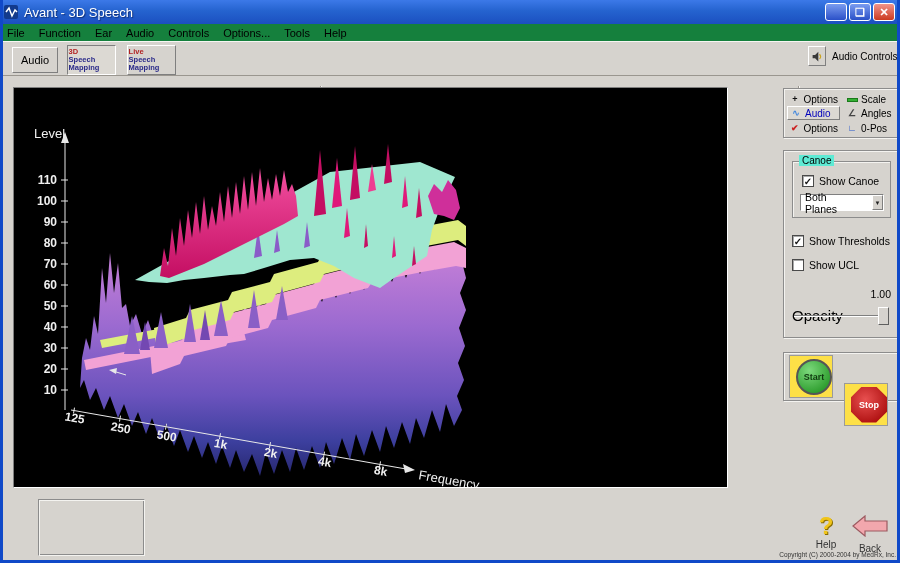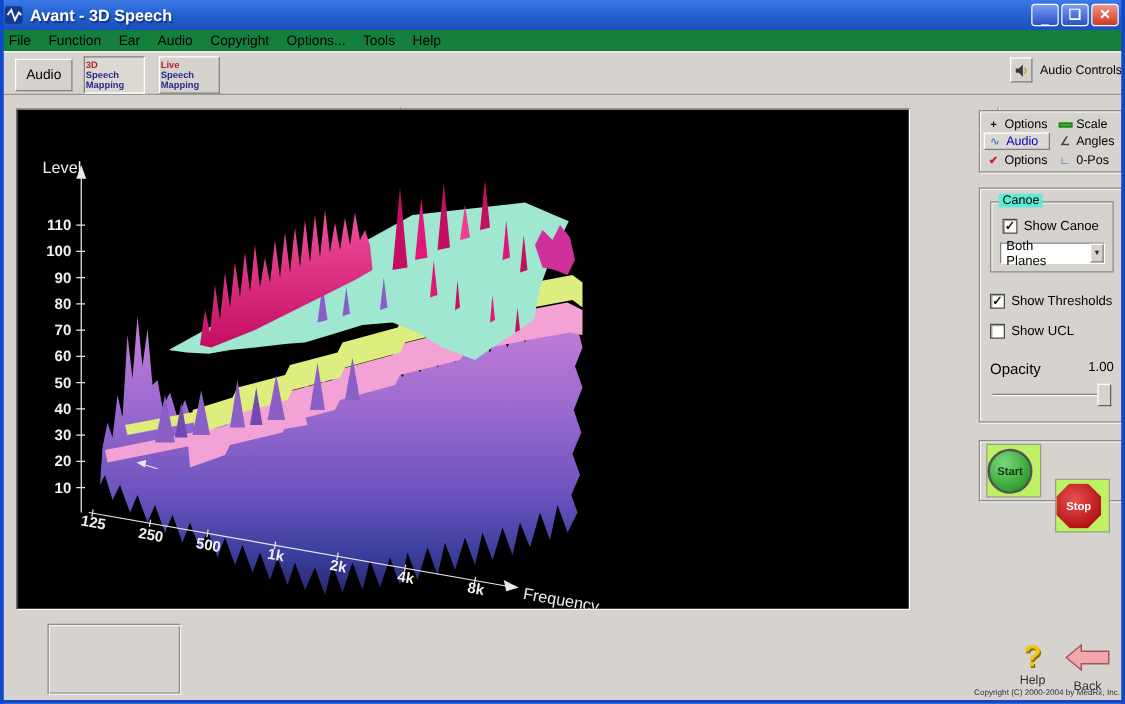--- a/index.html
+++ b/index.html
@@ -4,21 +4,21 @@
 <style>
   * { margin:0; padding:0; box-sizing:border-box; }
   html,body { width:900px; height:563px; overflow:hidden; font-family:"Liberation Sans", sans-serif; }
   .window { position:absolute; inset:0; background:#d6d3ce; }
   .frame-border { position:absolute; inset:0; border:3px solid #1049c8; border-top:none; pointer-events:none; z-index:50; }
 
   
   .titlebar { position:absolute; left:0; top:0; width:900px; height:24px;
     background:linear-gradient(180deg,#3c79e8 0%,#2563cf 45%,#1b4fc0 100%); display:flex; align-items:center; }
   .app-icon { width:16px; height:16px; margin:0 4px 0 4px; }
-  .title-text { color:#fff; font-weight:bold; font-size:13px; text-shadow:1px 1px 1px #10307a; }
+  .title-text { color:#fff; font-weight:normal; font-size:13px; text-shadow:1px 1px 1px #10307a; }
   .win-btns { position:absolute; right:5px; top:3px; display:flex; gap:2px; }
   .win-btn { width:22px; height:18px; border:1px solid #fff; border-radius:3px; color:#fff;
     font-size:11px; font-weight:bold; display:flex; align-items:center; justify-content:center;
     background:linear-gradient(180deg,#7a9cf0,#2a50c8); line-height:1; }
   .win-btn.close { background:linear-gradient(180deg,#f1948a,#cc3b21); }
   .win-btn.min span { margin-top:7px; }
 
   
   .menubar { position:absolute; left:0; top:24px; width:900px; height:17px; background:#15803d;
     display:flex; align-items:center; font-size:11px; }
@@ -63,28 +63,28 @@
     text-align:center; color:#111; }
   .cb-label { font-size:10.5px; color:#000; }
 
   .dropdown { position:absolute; width:84px; height:17px; background:#fff;
     border:1px solid; border-color:#7f7f7f #fff #fff #7f7f7f; display:flex; align-items:center;gap:35px; }
   .dd-value { flex:1; font-size:10.5px; padding-left:4px; }
   .dd-arrow { width:15px; height:15px; background:#d6d3ce; border:1px solid;
     border-color:#fff #7f7f7f #7f7f7f #fff; font-size:6px; display:flex; align-items:center;
     justify-content:center; color:#222; }
 
-  .opacity-label { position:absolute; font-size:12px; }
+  .opacity-label { position:absolute; font-size:15px;margin-top:19px; }
   .opacity-value { position:absolute; font-size:10.5px; text-align:right; width:30px; }
   .slider-track { position:absolute; height:2px; border-top:1px solid #7f7f7f; border-bottom:1px solid #fff; }
   .slider-thumb { position:absolute; width:11px; height:18px; background:#d6d3ce;
     border:1px solid; border-color:#fff #5f5f5f #5f5f5f #fff; }
 
-  .ss-btn { position:absolute; width:44px; height:43px; border:1px solid #9a9a9a; background:#bef264;
-    display:flex; align-items:center; justify-content:flex-start; }
+  .ss-btn { position:absolute; width:44px; height:43px; border:1px solid #9a9a9a; background:#fde047;
+    display:flex; align-items:center; justify-content:flex-end; }
   .start-circle { width:36px; height:36px; border-radius:50%; border:2px solid #555;
     background:radial-gradient(circle at 35% 30%, #7cd97c, #2f9e2f 75%);
     display:flex; align-items:center; justify-content:center;
     font-size:9px; font-weight:bold; color:#103a10; }
   .stop-oct { width:36px; height:36px;
     clip-path:polygon(30% 0,70% 0,100% 30%,100% 70%,70% 100%,30% 100%,0 70%,0 30%);
     background:radial-gradient(circle at 40% 35%, #e85050, #b01212 75%);
     display:flex; align-items:center; justify-content:center;
     font-size:9px; font-weight:bold; color:#fff; }
 
@@ -119,21 +119,21 @@
           <span>✕</span>
         </div>
     </div>
   </div>
 
   <div class="menubar">
     <span class="menu-item">File</span>
     <span class="menu-item">Function</span>
     <span class="menu-item">Ear</span>
     <span class="menu-item">Audio</span>
-    <span class="menu-item">Copyright</span>
+    <span class="menu-item">Controls</span>
     <span class="menu-item">Options...</span>
     <span class="menu-item">Tools</span>
     <span class="menu-item">Help</span>
   </div>
 
   <div class="toolbar">
     <div class="tb-btn" style="left:12px; top:5px; width:46px; height:26px;">
       <span>Audio</span>
     </div>
 

